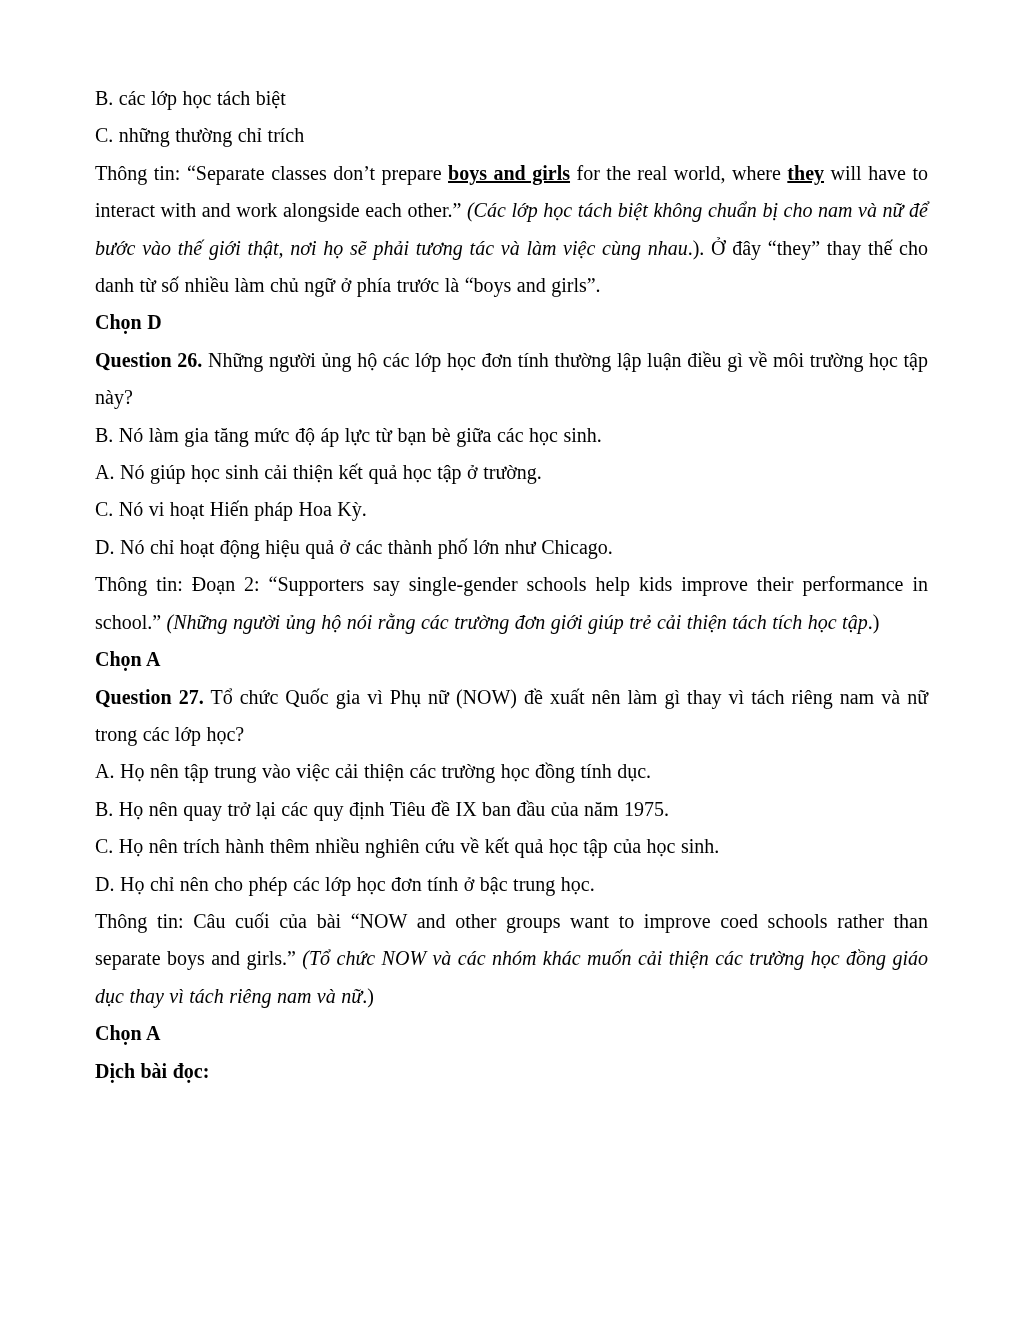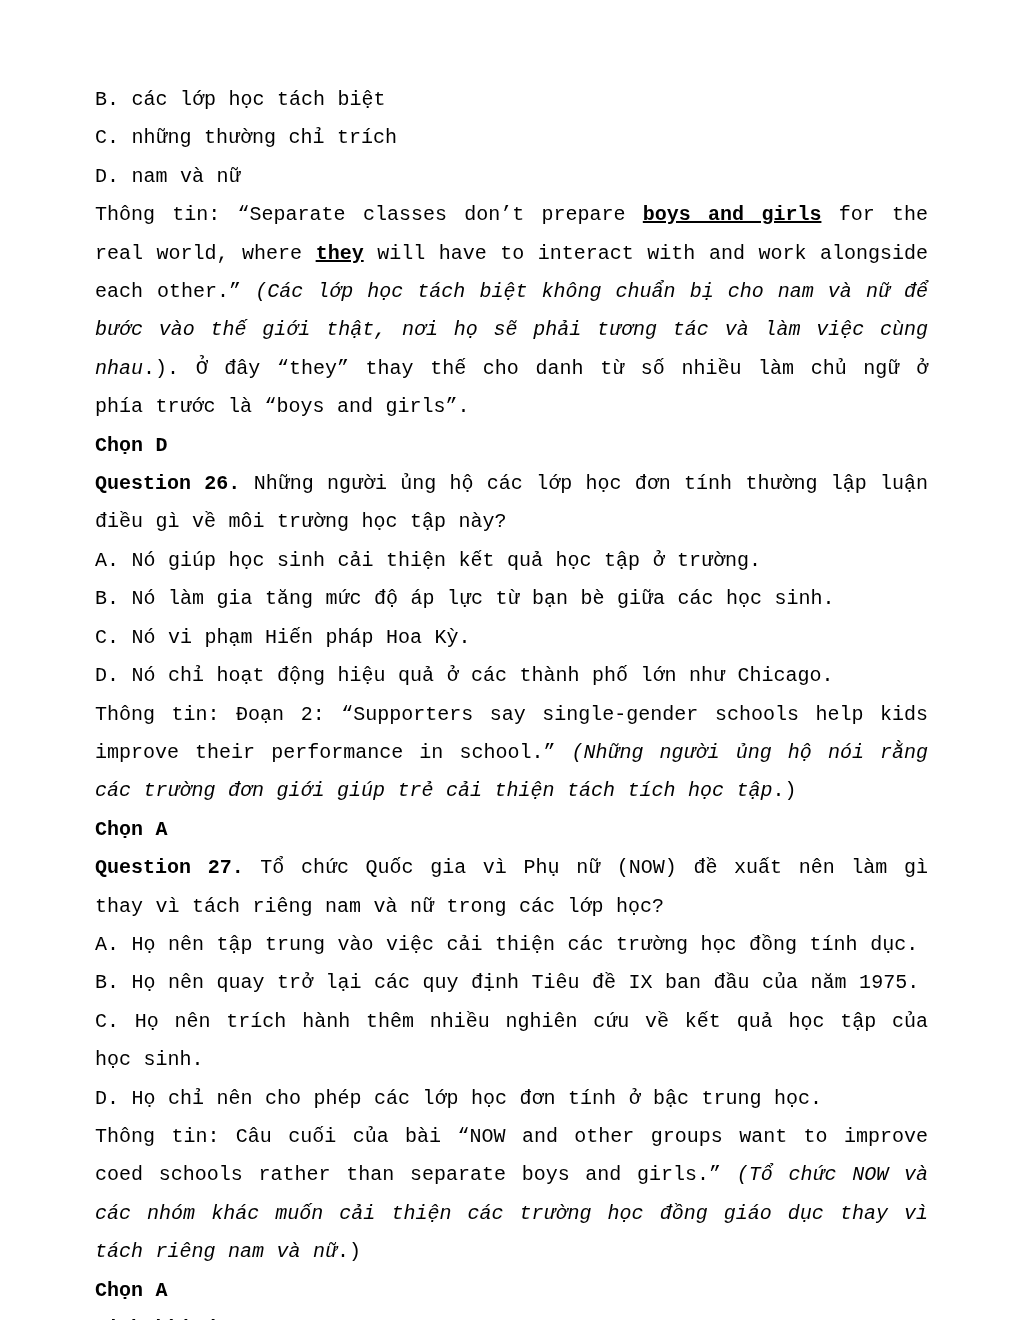--- a/index.html
+++ b/index.html
@@ -24,39 +24,38 @@
   }
   .para {
     margin: 0;
     padding: 0;
     font-size: 20px;
     line-height: 37.4px;
     text-align: justify;
     text-justify: inter-word;
     word-spacing: 0.5px;
   }
-  .para span { white-space: pre-wrap; font-family: Liberation Mono, monospace; }
+  .para span { white-space: pre-wrap; }
   .b { font-weight: bold; }
   .i { font-style: italic; }
   .u { text-decoration: underline; }
 </style>
 </head>
 <body>
 
 <div class="page">
   <div class="doc-content" id="doc-content">
       <p class="para"><span>B. các lớp học tách biệt</span></p>
       <p class="para"><span>C. những thường chỉ trích</span></p>
-      <p class="para"><span>D. nam và nữ</span></p>
       <p class="para"><span>Thông tin: “Separate classes don’t prepare </span><span class="b u">boys and girls</span><span> for the real world, where </span><span class="b u">they</span><span> will have to interact with and work alongside each other.” </span><span class="i">(Các lớp học tách biệt không chuẩn bị cho nam và nữ để bước vào thế giới thật, nơi họ sẽ phải tương tác và làm việc cùng nhau</span><span>.). Ở đây “they” thay thế cho danh từ số nhiều làm chủ ngữ ở phía trước là “boys and girls”.</span></p>
       <p class="para"><span class="b">Chọn D</span></p>
       <p class="para"><span class="b">Question 26.</span><span> Những người ủng hộ các lớp học đơn tính thường lập luận điều gì về môi trường học tập này?</span></p>
+      <p class="para"><span>B. Nó làm gia tăng mức độ áp lực từ bạn bè giữa các học sinh.</span></p>
       <p class="para"><span>A. Nó giúp học sinh cải thiện kết quả học tập ở trường.</span></p>
-      <p class="para"><span>B. Nó làm gia tăng mức độ áp lực từ bạn bè giữa các học sinh.</span></p>
-      <p class="para"><span>C. Nó vi phạm Hiến pháp Hoa Kỳ.</span></p>
+      <p class="para"><span>C. Nó vi hoạt Hiến pháp Hoa Kỳ.</span></p>
       <p class="para"><span>D. Nó chỉ hoạt động hiệu quả ở các thành phố lớn như Chicago.</span></p>
       <p class="para"><span>Thông tin: Đoạn 2: “Supporters say single-gender schools help kids improve their performance in school.” </span><span class="i">(Những người ủng hộ nói rằng các trường đơn giới giúp trẻ cải thiện tách tích học tập</span><span>.)</span></p>
       <p class="para"><span class="b">Chọn A</span></p>
       <p class="para"><span class="b">Question 27.</span><span> Tổ chức Quốc gia vì Phụ nữ (NOW) đề xuất nên làm gì thay vì tách riêng nam và nữ trong các lớp học?</span></p>
       <p class="para"><span>A. Họ nên tập trung vào việc cải thiện các trường học đồng tính dục.</span></p>
       <p class="para"><span>B. Họ nên quay trở lại các quy định Tiêu đề IX ban đầu của năm 1975.</span></p>
       <p class="para"><span>C. Họ nên trích hành thêm nhiều nghiên cứu về kết quả học tập của học sinh.</span></p>
       <p class="para"><span>D. Họ chỉ nên cho phép các lớp học đơn tính ở bậc trung học.</span></p>
       <p class="para"><span>Thông tin: Câu cuối của bài “NOW and other groups want to improve coed schools rather than separate boys and girls.” </span><span class="i">(Tổ chức NOW và các nhóm khác muốn cải thiện các trường học đồng giáo dục thay vì tách riêng nam và nữ</span><span>.)</span></p>
       <p class="para"><span class="b">Chọn A</span></p>

